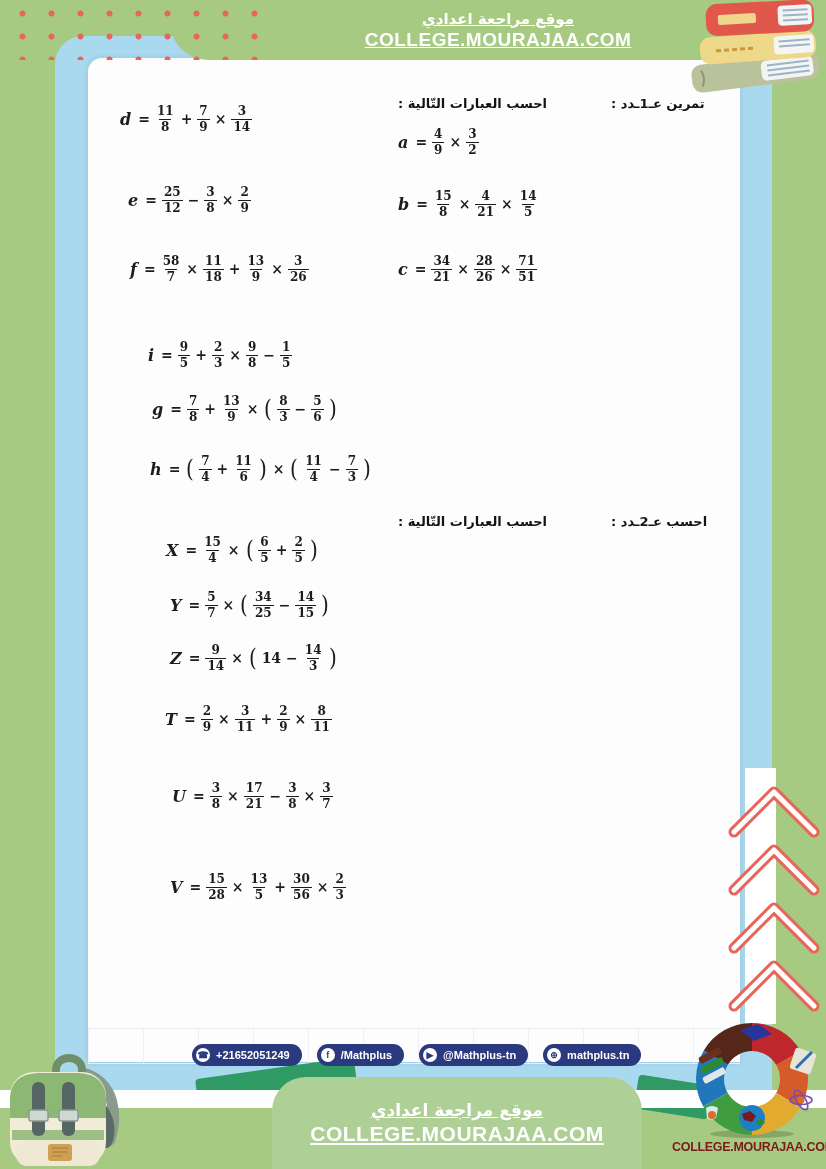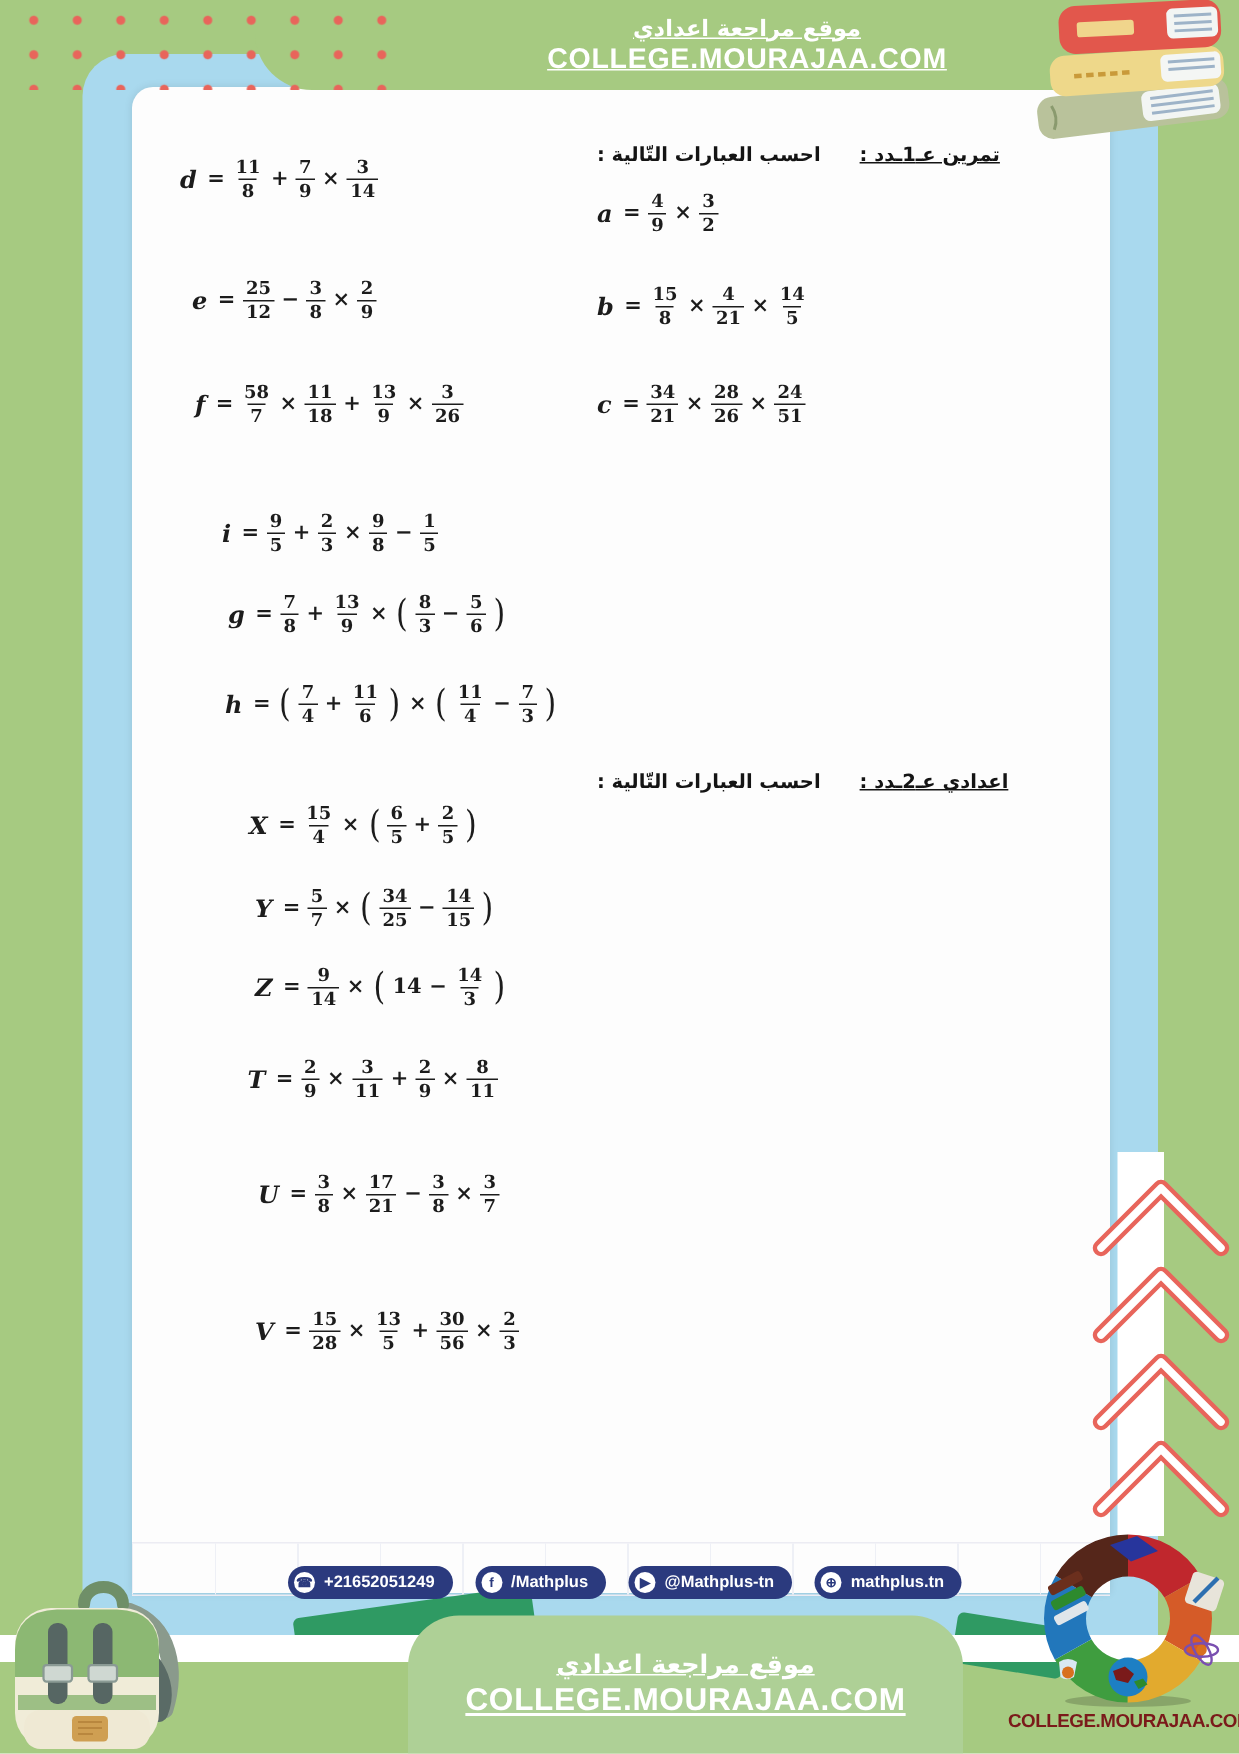--- a/index.html
+++ b/index.html
@@ -44,21 +44,21 @@
   .picon{width:14px;height:14px;border-radius:50%;background:#fff;color:#2b3a7e;display:flex;align-items:center;justify-content:center;
     font-size:9px;line-height:1;font-weight:bold;}
   
   .logo-caption{left:672px;top:1140px;width:154px;text-align:center;color:#7a1a1a;font-weight:bold;font-size:12.5px;letter-spacing:-.3px;z-index:5;}
   .logo-box{left:688px;top:1022px;z-index:5;}
   .books-box{left:686px;top:-2px;z-index:5;}
   .backpack-box{left:-2px;top:1048px;z-index:6;}
   
   .ex-head{position:absolute;direction:rtl;display:flex;gap:26px;z-index:4;
     font-family:"DejaVu Sans",sans-serif;font-weight:bold;font-size:13px;color:#141414;}
-  .ex-title{text-decoration:underline;}
+  .ex-title{margin-left:38px;}
   
   .formula{position:absolute;display:flex;align-items:center;gap:4px;z-index:4;
     font-family:"DejaVu Serif",serif;font-weight:bold;color:#1c1c1c;}
   .formula .vr{font-style:italic;font-size:16px;margin-right:2px;}
   .formula .op{font-size:14px;padding:0 1px;}
   .formula .int{font-size:14px;}
   .formula .frac{display:inline-flex;flex-direction:column;align-items:center;line-height:1.05;font-size:12px;}
   .formula .frac .num{padding:0 2px 1px;}
   .formula .frac .den{border-top:1.4px solid #1c1c1c;padding:1px 2px 0;}
   .formula .paren{font-size:25px;font-weight:400;line-height:.9;transform:scaleX(.8);}
@@ -207,21 +207,21 @@
       <span class="num">34</span>
       <span class="den">21</span>
     </span>
     <span class="op">×</span>
     <span class="frac">
       <span class="num">28</span>
       <span class="den">26</span>
     </span>
     <span class="op">×</span>
     <span class="frac">
-      <span class="num">24</span>
+      <span class="num">71</span>
       <span class="den">51</span>
     </span>
   </div>
 
 <div class="formula" style="left:148px;top:341px;">
     <span class="vr">i</span>
     <span class="op">=</span>
     <span class="frac">
       <span class="num">9</span>
       <span class="den">5</span>
@@ -289,21 +289,21 @@
     </span>
     <span class="op">−</span>
     <span class="frac">
       <span class="num">7</span>
       <span class="den">3</span>
     </span>
     <span class="paren">)</span>
   </div>
 
 <div class="ex-head" style="left:398px;top:514px;">
-  <span class="ex-title">اعدادي عـ2ـدد :</span>
+  <span class="ex-title">احسب عـ2ـدد :</span>
   <span>احسب العبارات التّالية :</span>
 </div>
 
 <div class="formula" style="left:166px;top:536px;">
     <span class="vr">X</span>
     <span class="op">=</span>
     <span class="frac">
       <span class="num">15</span>
       <span class="den">4</span>
     </span>

